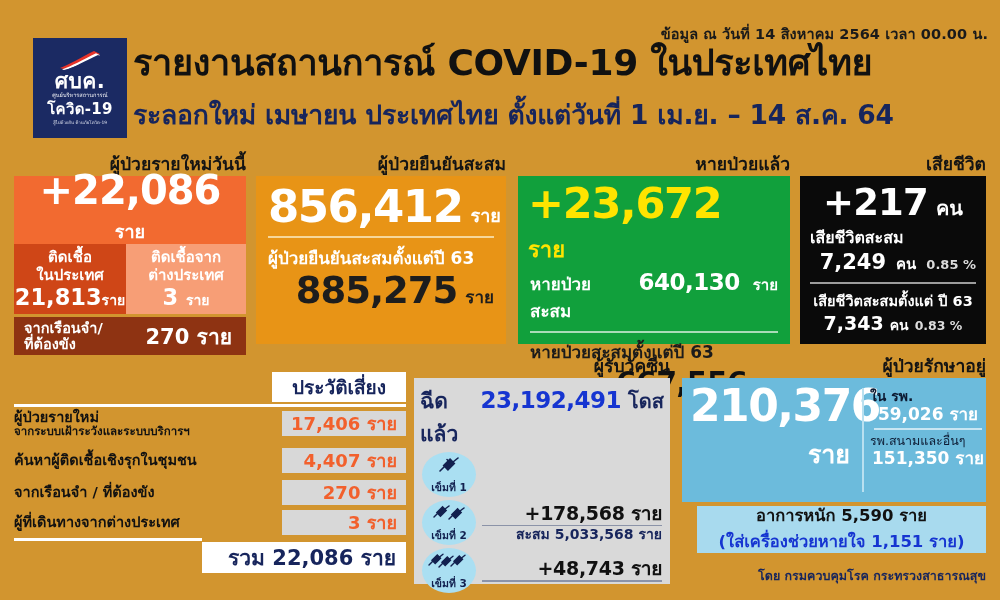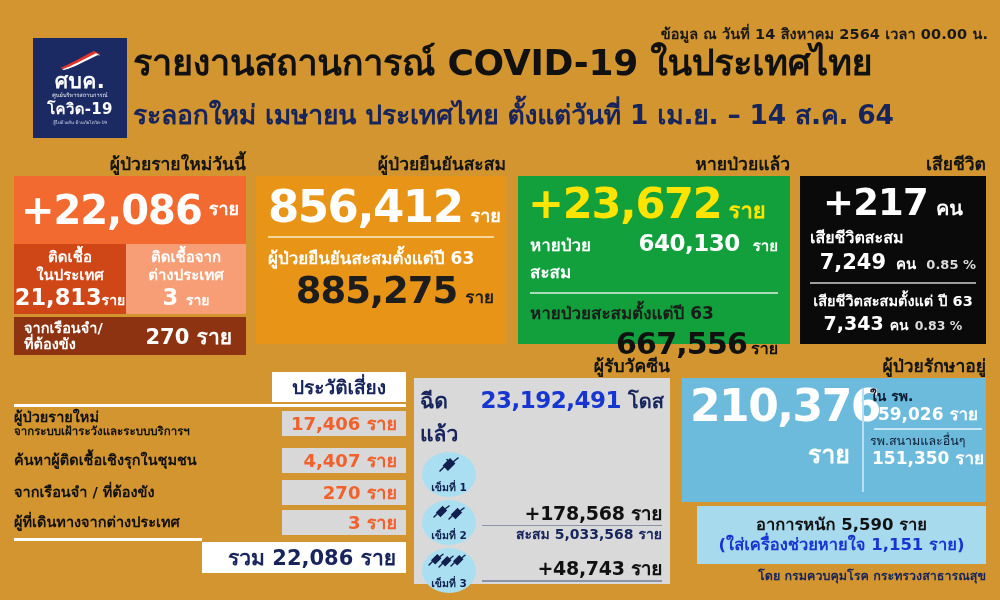--- a/index.html
+++ b/index.html
@@ -57,20 +57,21 @@
     font-size: 17.5px; font-weight: 700; color: #141414;
     text-align: right; line-height: 1;
   }
 
   
   #card-new { left: 14px; top: 176px; width: 232px; height: 176px; }
   #c1-top {
     height: 68px; background: #f26a30;
     display: flex; align-items: center; justify-content: center;
     gap: 7px;
+    flex-direction: column;
   }
   #c1-top .big { font-size: 40px; font-weight: 700; color: #fff; line-height: 1; letter-spacing: -1px; }
   #c1-top .unit { font-size: 18px; font-weight: 700; color: #fff; padding-bottom: 4px; }
   #c1-mid { display: flex; height: 70px; }
   #c1-local { width: 112px; background: #cf4617; padding-top: 5px; text-align: center; }
   #c1-abroad { flex: 1; background: #f79e76; padding-top: 5px; text-align: center; }
   .c1-lab { font-size: 15px; font-weight: 700; color: #fff; line-height: 1.18; }
   #c1-abroad .c1-lab { color: #fff; }
   .c1-num { font-size: 22.5px; font-weight: 700; color: #fff; line-height: 1.15; margin-top: 1px; }
   .c1-num .sm { font-size: 14px; }
@@ -87,21 +88,21 @@
   #c2-num .big { font-size: 45px; font-weight: 700; color: #fff; line-height: 1; letter-spacing: -1.5px; }
   #c2-num .unit { font-size: 18px; font-weight: 700; color: #fff; }
   #c2-rule { height: 2px; background: #f6d79a; margin: 6px 12px 0 12px; }
   #c2-lab { padding: 6px 12px 0 12px; font-size: 17px; font-weight: 700; color: #fff; }
   #c2-num2 { padding: 1px 12px 0 12px; display: flex; align-items: baseline; justify-content: flex-end; gap: 8px; }
   #c2-num2 .big { font-size: 37px; font-weight: 700; color: #1d1d1d; line-height: 1.05; letter-spacing: -1px; }
   #c2-num2 .unit { font-size: 17px; font-weight: 700; color: #1d1d1d; }
 
   
   #card-rec { left: 518px; top: 176px; width: 272px; height: 168px; background: #11a03c; }
-  #c3-num { padding: 6px 12px 0 10px; display: flex; align-items: baseline; gap: 7px; }
+  #c3-num { padding: 6px 12px 0 10px; display: flex; align-items: baseline; gap: 7px; flex-direction: column; }
   #c3-num .big { font-size: 43px; font-weight: 700; color: #ffe400; line-height: 1; letter-spacing: -1.2px; }
   #c3-num .unit { font-size: 22px; font-weight: 700; color: #ffe400; }
   #c3-row { padding: 2px 12px 0 12px; display: flex; align-items: baseline; justify-content: center; gap: 13px; }
   #c3-row .lbl { font-size: 17px; font-weight: 700; color: #fff; }
   #c3-row .num { font-size: 23px; font-weight: 700; color: #fff; letter-spacing: -.5px; }
   #c3-row .unit { font-size: 15px; font-weight: 700; color: #fff; }
   #c3-rule { height: 2px; background: #a9dcb8; margin: 7px 12px 0 12px; }
   #c3-lab { padding: 5px 12px 0 12px; font-size: 17px; font-weight: 700; color: #1b1b1b; }
   #c3-num2 { padding: 0 12px 0 12px; display: flex; align-items: baseline; justify-content: flex-end; gap: 4px; }
   #c3-num2 .big { font-size: 30px; font-weight: 700; color: #111; letter-spacing: -.8px; }
@@ -173,22 +174,22 @@
   #treat-left { position: absolute; left: 0; top: 0; width: 178px; height: 124px; padding: 6px 10px 0 8px; }
   #treat-left .big { font-size: 44px; font-weight: 700; color: #fff; line-height: 1; letter-spacing: -1.5px; }
   #treat-left .unit { font-size: 25px; font-weight: 700; color: #fff; text-align: right; margin-top: 6px; }
   #treat-div { position: absolute; left: 180px; top: 10px; width: 2px; height: 104px; background: #b9e0f0; }
   #treat-right { position: absolute; left: 188px; top: 0; width: 116px; height: 124px; padding-top: 10px; }
   #treat-right .lbl { font-size: 14px; font-weight: 700; color: #0d1b33; line-height: 1.15; }
   #treat-right .num { font-size: 17px; font-weight: 700; color: #fff; line-height: 1.2; text-align: center; }
   #treat-right .lbl2 { font-size: 12.5px; font-weight: 400; color: #0d1b33; line-height: 1.15; margin-top: 2px; }
   #treat-rule { height: 1.5px; background: #c8e6f3; margin: 4px 4px; }
   #severe {
-    left: 697px; top: 506px; width: 289px; height: 58px; background: #a8daee;
-    display: flex; flex-direction: column; align-items: center; justify-content: center;
+    left: 697px; top: 506px; width: 289px; height: 47px; background: #a8daee;
+    display: flex; flex-direction: column; align-items: center; justify-content: space-between;
   }
   #severe .s1 { font-size: 16.5px; font-weight: 700; color: #111; line-height: 1.2; }
   #severe .s2 { font-size: 16.5px; font-weight: 700; color: #1635d1; line-height: 1.25; }
   #credit {
     left: 600px; top: 566px; width: 386px; text-align: right;
     font-size: 12.5px; font-weight: 700; color: #17255c;
   }
 </style>
 </head>
 <body>

